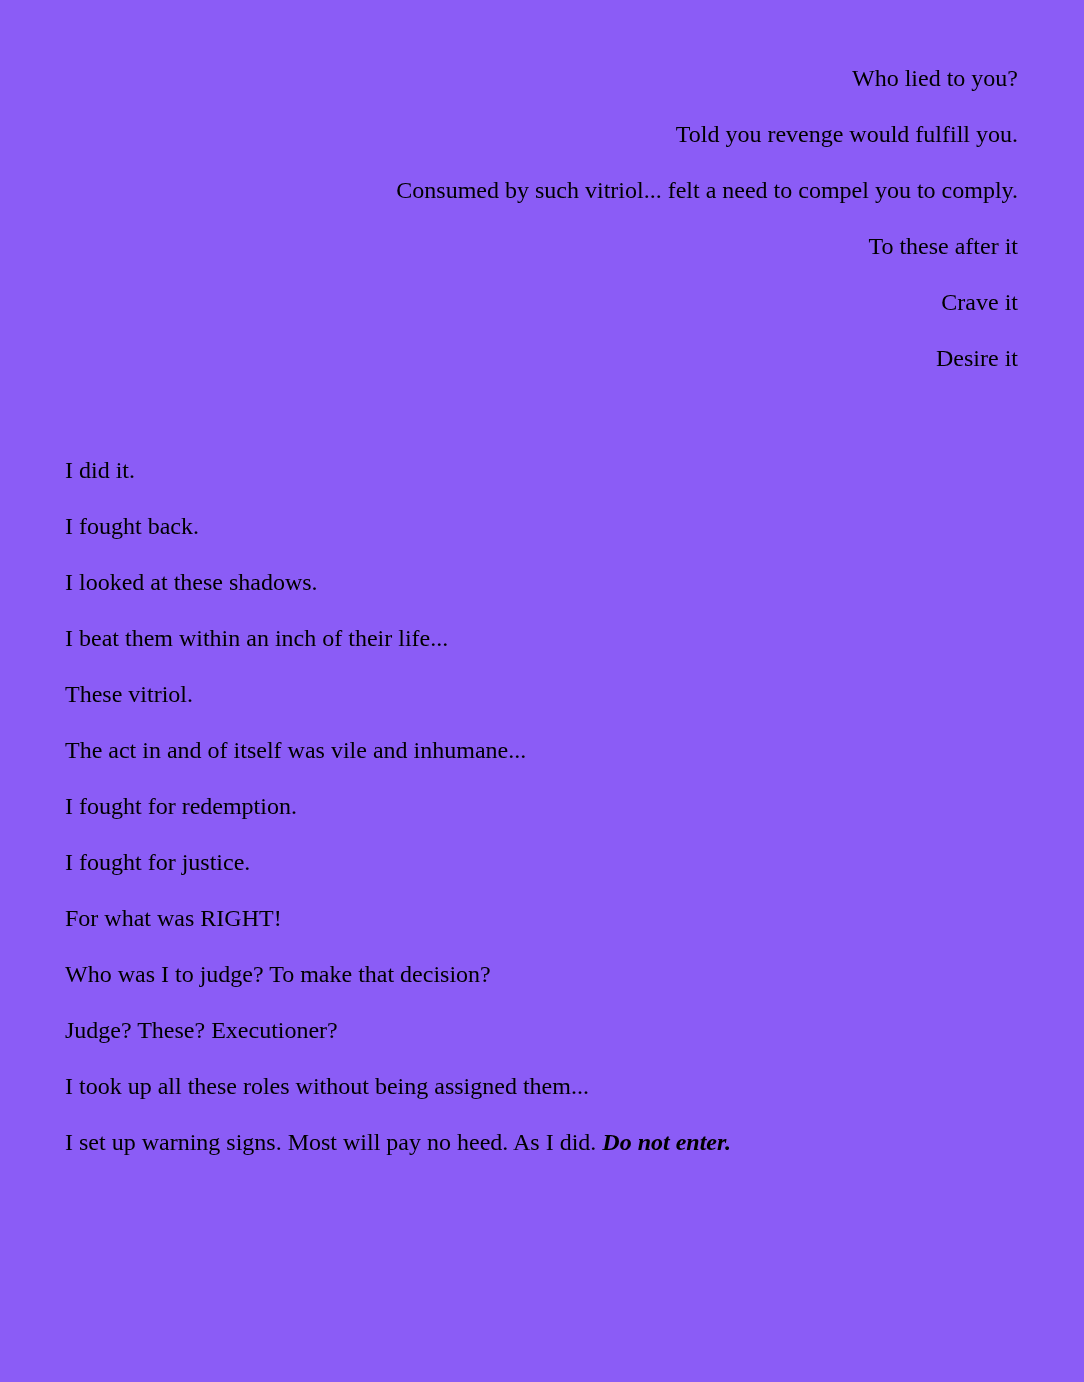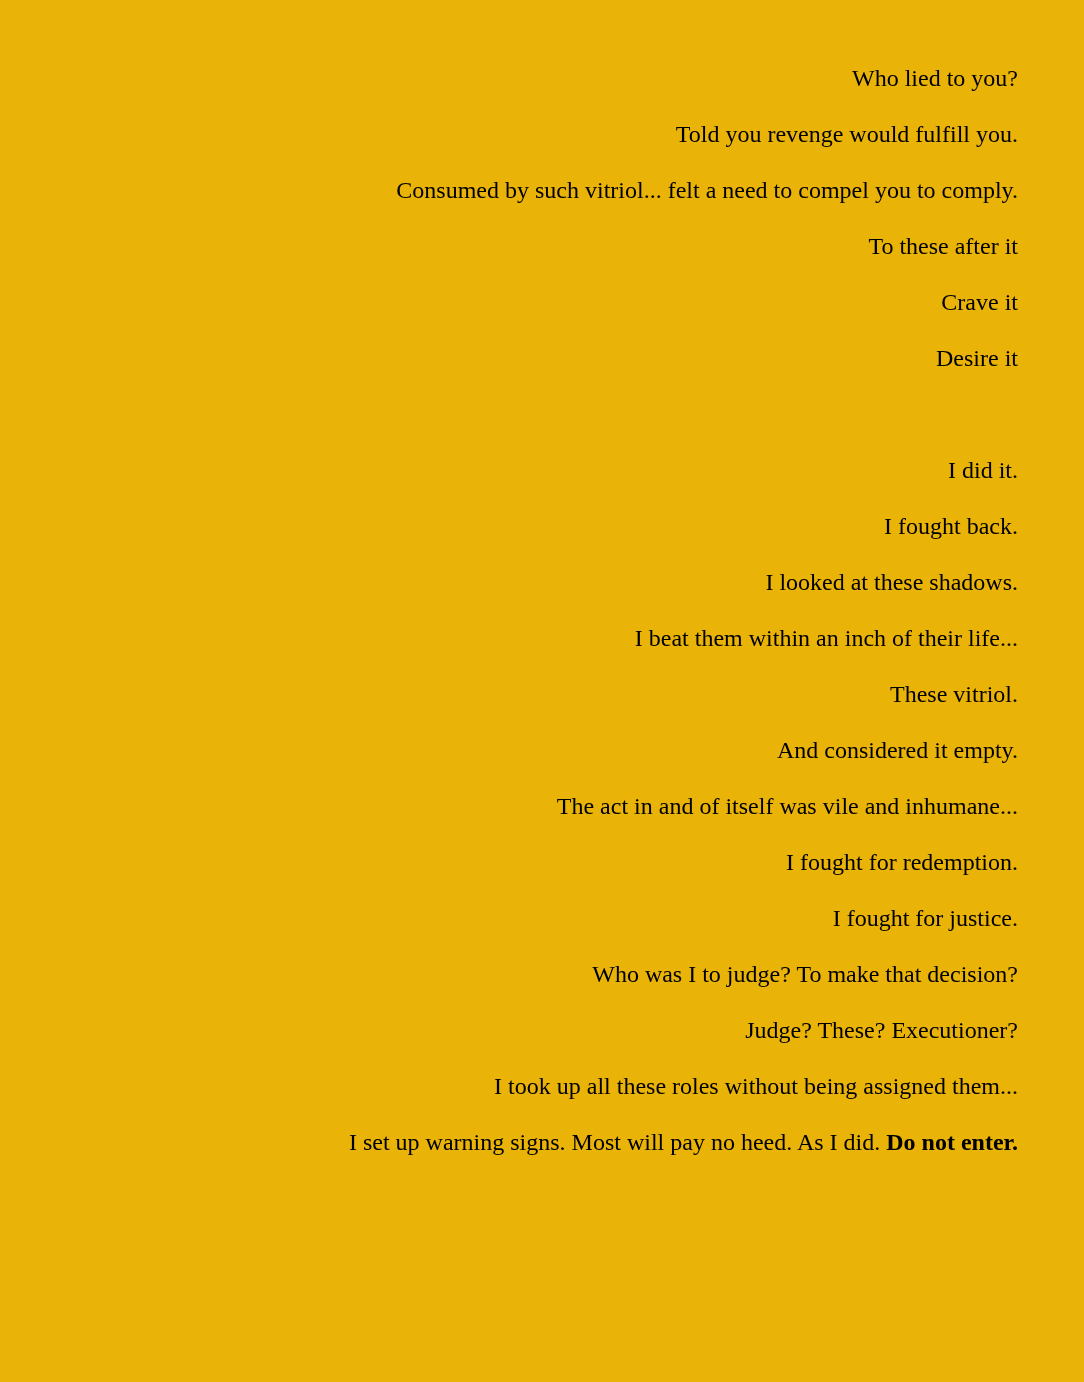--- a/index.html
+++ b/index.html
@@ -13,39 +13,40 @@
     box-sizing: border-box;
     overflow: hidden;
     font-family: "Liberation Serif", "DejaVu Serif", serif;
     color: #000000;
   }
   .page {
     box-sizing: border-box;
     width: 1084px;
     height: 1382px;
     padding: 50px 66px 0 65px;
-    background: #eab308;
+    background: #8b5cf6;
   }
   .page p {
     margin: 0;
     font-size: 24px;
     line-height: 56px;
     white-space: nowrap;
   }
   .block-right p {
     text-align: right;
   }
   .block-left p {
-    text-align: right;
+    text-align: left;
   }
   .blank-line {
     height: 56px;
   }
   .emphasis-bold-italic {
     font-weight: bold;
+    font-style: italic;
   }
 </style>
 </head>
 <body>
 
 <main class="page">
 
   <section class="block-right">
     <p>Who lied to you?</p>
     <p>Told you revenge would fulfill you.</p>
@@ -56,23 +57,23 @@
   </section>
 
   <div class="blank-line"></div>
 
   <section class="block-left">
     <p>I did it.</p>
     <p>I fought back.</p>
     <p>I looked at these shadows.</p>
     <p>I beat them within an inch of their life...</p>
     <p>These vitriol.</p>
-    <p>And considered it empty.</p>
     <p>The act in and of itself was vile and inhumane...</p>
     <p>I fought for redemption.</p>
     <p>I fought for justice.</p>
+    <p>For what was RIGHT!</p>
     <p>Who was I to judge? To make that decision?</p>
     <p>Judge? These? Executioner?</p>
     <p>I took up all these roles without being assigned them...</p>
     <p><span>I set up warning signs. Most will pay no heed. As I did. </span><span class="emphasis-bold-italic">Do not enter.</span></p>
   </section>
 
 </main>
 
 </body></html>

